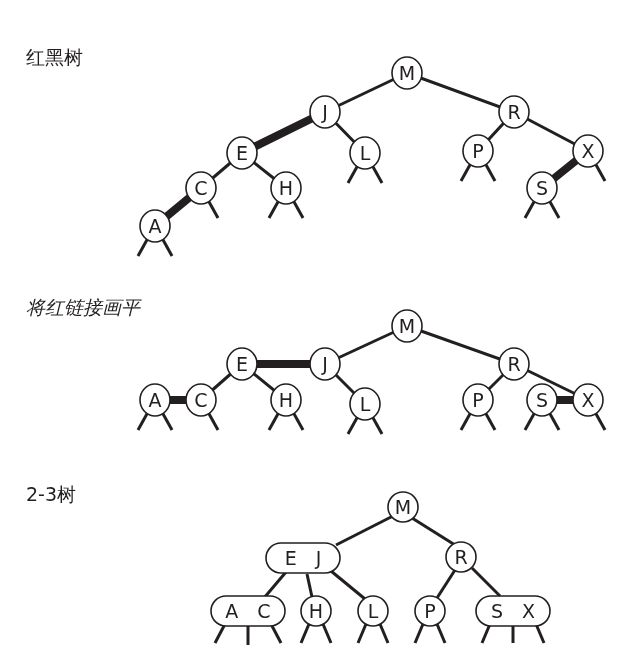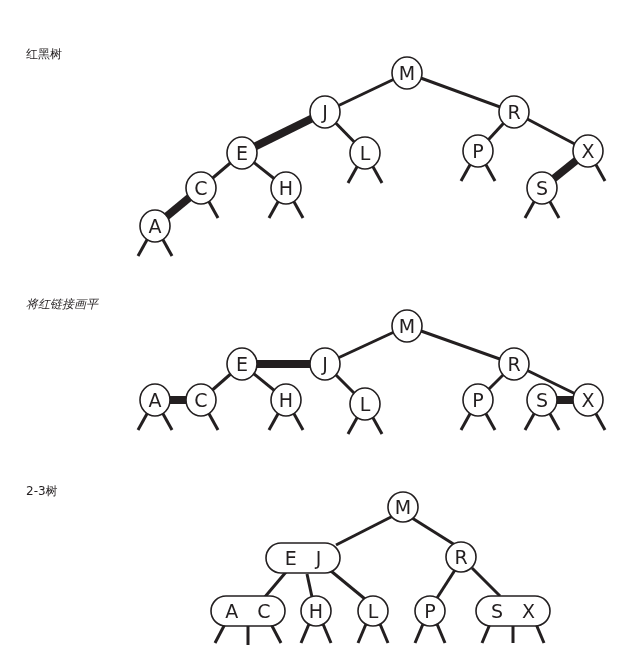--- a/index.html
+++ b/index.html
@@ -1,19 +1,19 @@
 <!DOCTYPE html>
 <html><head>
 <meta charset="utf-8">
 <style>
   html, body { margin: 0; padding: 0; background: #ffffff; }
   body { width: 644px; height: 658px; position: relative; overflow: hidden; }
   .title {
     position: absolute; left: 26px;
-    font-family: "DejaVu Sans", sans-serif; font-size: 12px; color: #231f20;
+    font-family: "DejaVu Sans", sans-serif; font-size: 19px; color: #231f20;
     white-space: nowrap; line-height: 1;
   }
   svg { position: absolute; left: 0; top: 0; }
   .node-label { font-family: "DejaVu Sans", sans-serif; font-size: 19px; fill: #231f20; }
 </style>
 </head>
 <body>
 
 <div class="title" style="top:48px;">红黑树</div>
 <div class="title" style="top:298px;font-style:italic;">将红链接画平</div>

